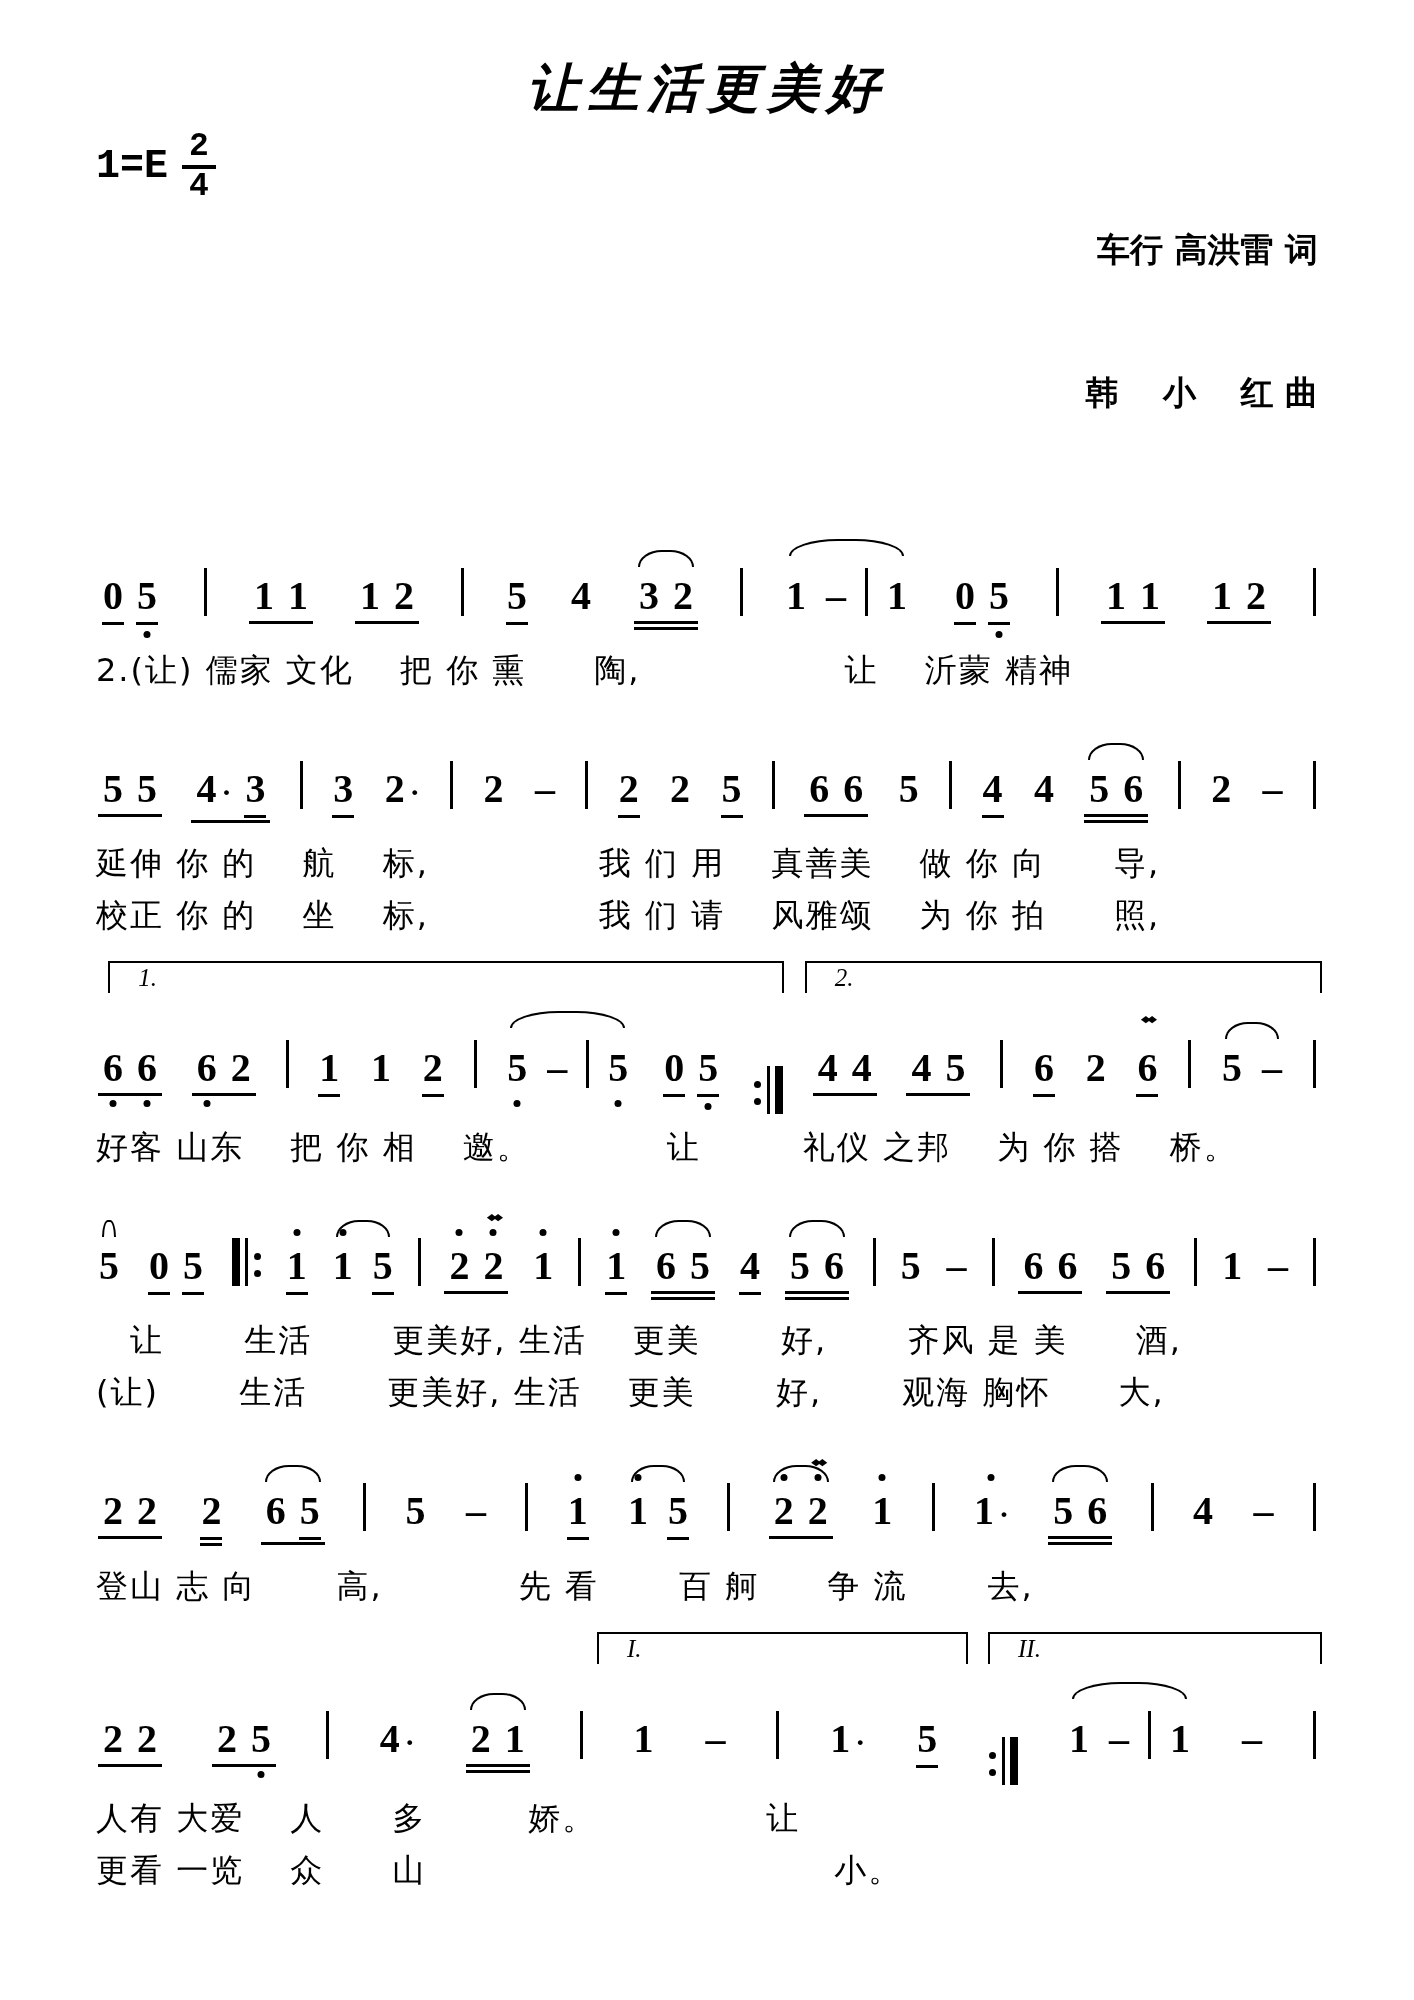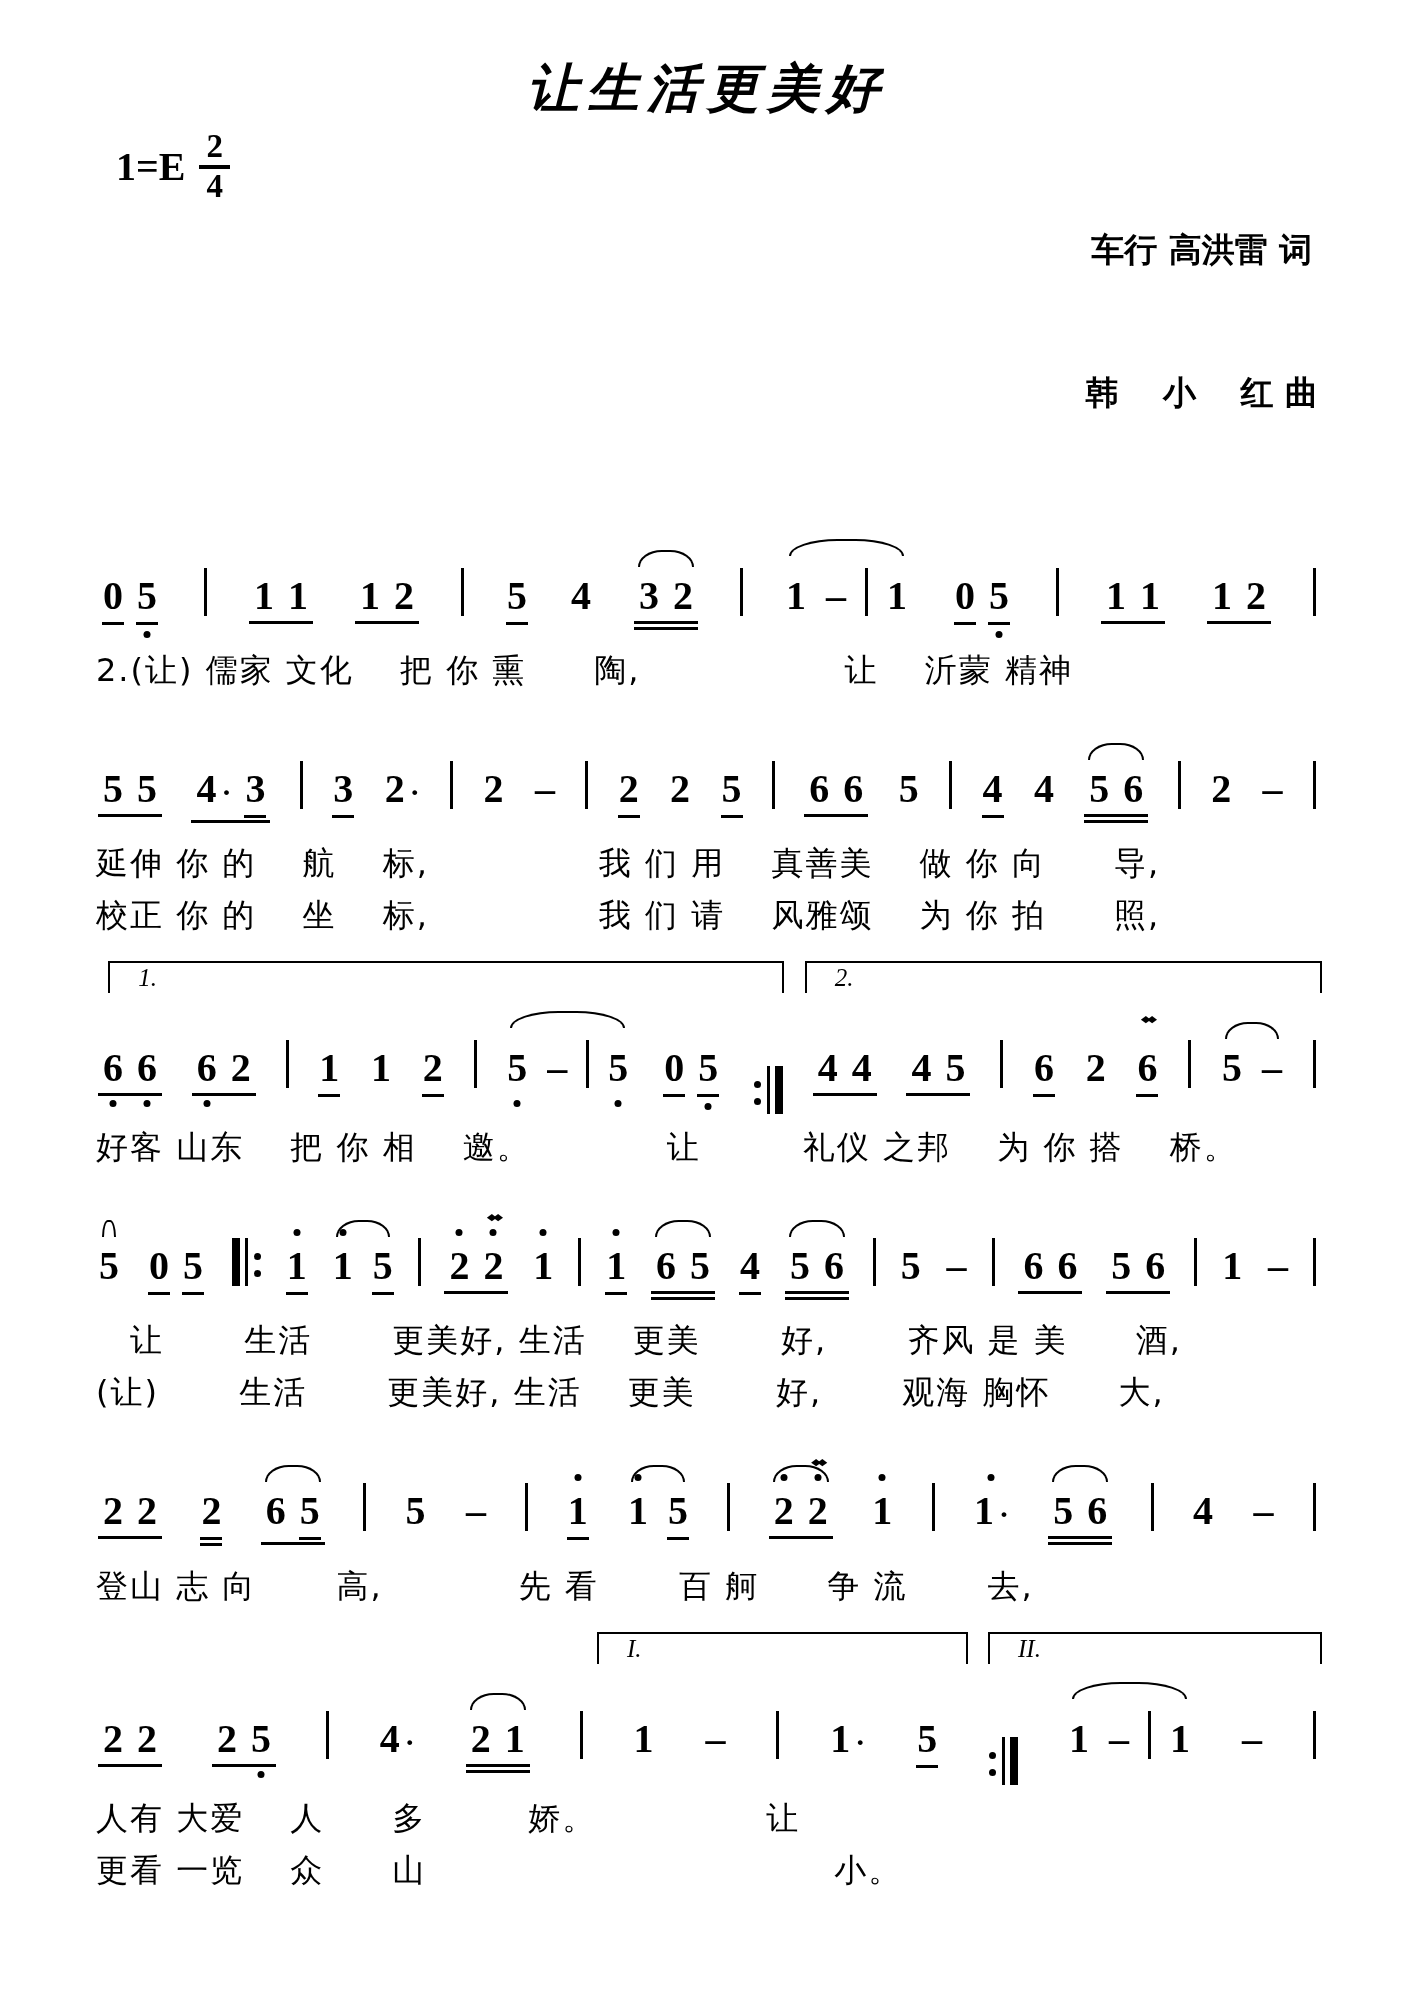--- a/index.html
+++ b/index.html
@@ -3,26 +3,26 @@
 <meta charset="utf-8">
 <style>
   html,body{margin:0;padding:0;background:#ffffff;color:#000;}
   body{width:1414px;height:2000px;box-sizing:border-box;padding:28px 96px 0 96px;
        font-family:"Liberation Sans",sans-serif;overflow:hidden;}
 
   
   .title{text-align:center;font-family:"DejaVu Serif",serif;font-weight:bold;font-style:italic;
          font-size:52px;letter-spacing:8px;margin:26px 0 4px 0;}
   .meta{display:flex;justify-content:space-between;align-items:flex-start;margin-top:6px;}
-  .keytime{display:flex;align-items:center;gap:14px;font-family:Liberation Serif, serif;
-           font-weight:bold;font-size:40px;margin-left:20px;}
+  .keytime{display:flex;align-items:center;gap:14px;font-family:Liberation Mono, monospace;
+           font-weight:bold;font-size:40px;}
   .ts{display:inline-flex;flex-direction:column;align-items:center;font-size:33px;line-height:1.02;}
   .ts .num{border-bottom:4px solid #000;padding:0 7px 1px 7px;}
   .ts .den{padding-top:1px;}
-  .credits{text-align:center;font-size:33px;font-weight:bold;line-height:1.45;white-space:pre;
+  .credits{text-align:right;font-size:33px;font-weight:bold;line-height:1.45;white-space:pre;
            font-family:"DejaVu Sans",sans-serif;}
 
   
   #score{margin-top:10px;}
   .system{position:relative;margin-bottom:26px;}
   .system.has-volta{padding-top:34px;}
   .notes-row{display:flex;align-items:baseline;justify-content:space-between;gap:6px;
              font-family:"Liberation Serif",serif;font-weight:bold;font-size:40px;
              padding:38px 2px 8px 2px;}
   .lyric{font-family:"DejaVu Sans",sans-serif;font-size:32px;letter-spacing:2px;

